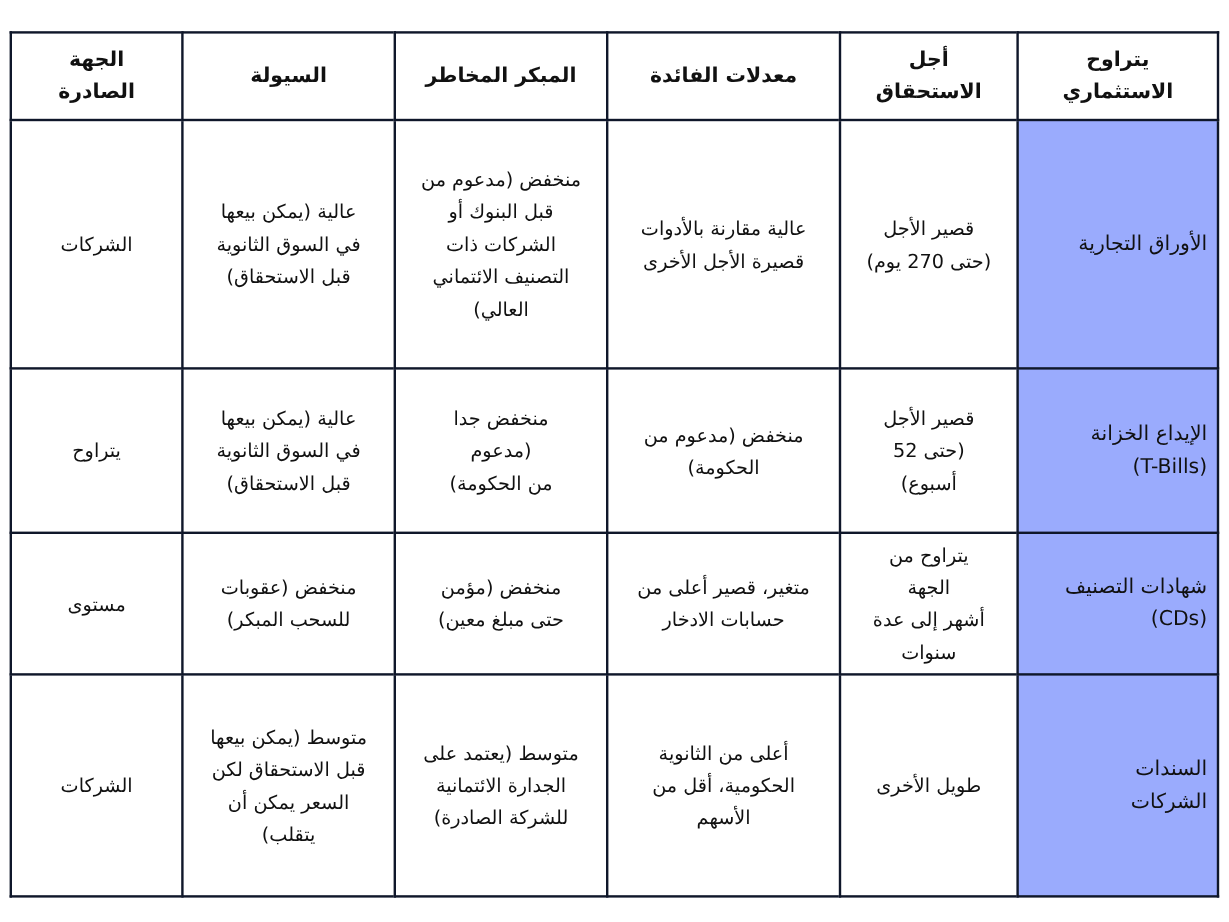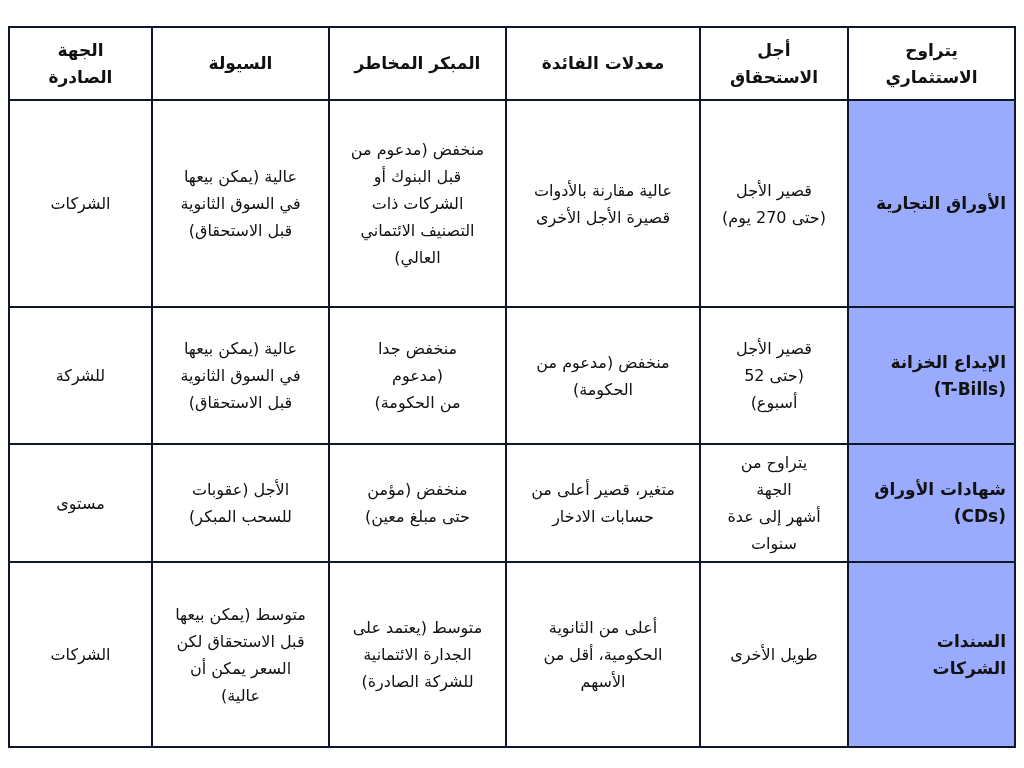--- a/index.html
+++ b/index.html
@@ -2,21 +2,21 @@
 <html><head>
 <meta charset="utf-8">
 <style>
   html, body { margin: 0; padding: 0; background: #ffffff; }
   body { width: 1024px; height: 768px; position: relative; overflow: hidden;
          font-family: "DejaVu Sans", "Liberation Sans", sans-serif; color: #111; }
   .table-wrap { position: absolute; left: 8px; top: 26px; width: 1006px; height: 710px; }
   table { direction: rtl; border-collapse: collapse; width: 100%; height: 100%; table-layout: fixed; }
   th, td { border: 2px solid #0f172a; text-align: center; vertical-align: middle; padding: 4px 20px; font-size: 16px; line-height: 27px; }
   th { font-weight: bold; font-size: 17px; height: 63px; }
-  td.first-col { background: #9aabfd; font-weight: bold; text-align: right; font-size: 17px; padding-right: 8px; }
+  td.first-col { background: #9aabfd; font-weight: normal; text-align: right; font-size: 17px; padding-right: 8px; }
   col.c1 { width: 167px; }
   col.c2 { width: 148px; }
   col.c3 { width: 194px; }
   col.c4 { width: 177px; }
   col.c5 { width: 177px; }
   col.c6 { width: 143px; }
   tr.r1 { height: 207px; }
   tr.r2 { height: 137px; }
   tr.r3 { height: 114px; }
   tr.r4 { height: 185px; }
@@ -67,47 +67,47 @@
 (T-Bills)</span></td>
         <td><span class="cell-text">قصير الأجل
 (حتى 52 أسبوع)</span></td>
         <td><span class="cell-text">منخفض (مدعوم من
 الحكومة)</span></td>
         <td><span class="cell-text">منخفض جدا (مدعوم
 من الحكومة)</span></td>
         <td><span class="cell-text">عالية (يمكن بيعها
 في السوق الثانوية
 قبل الاستحقاق)</span></td>
-        <td><span class="cell-text">للشركة</span></td>
+        <td><span class="cell-text">يتراوح</span></td>
       </tr>
       <tr class="r3">
-        <td class="first-col"><span class="cell-text">شهادات الأوراق
+        <td class="first-col"><span class="cell-text">شهادات التصنيف
 (CDs)</span></td>
         <td><span class="cell-text">يتراوح من الجهة
 أشهر إلى عدة
 سنوات</span></td>
         <td><span class="cell-text">متغير، قصير أعلى من
 حسابات الادخار</span></td>
         <td><span class="cell-text">منخفض (مؤمن
 حتى مبلغ معين)</span></td>
-        <td><span class="cell-text">الأجل (عقوبات
+        <td><span class="cell-text">منخفض (عقوبات
 للسحب المبكر)</span></td>
         <td><span class="cell-text">مستوى</span></td>
       </tr>
       <tr class="r4">
         <td class="first-col"><span class="cell-text">السندات
 الشركات</span></td>
         <td><span class="cell-text">طويل الأخرى</span></td>
         <td><span class="cell-text">أعلى من الثانوية
 الحكومية، أقل من
 الأسهم</span></td>
         <td><span class="cell-text">متوسط (يعتمد على
 الجدارة الائتمانية
 للشركة الصادرة)</span></td>
         <td><span class="cell-text">متوسط (يمكن بيعها
 قبل الاستحقاق لكن
 السعر يمكن أن
-عالية)</span></td>
+يتقلب)</span></td>
         <td><span class="cell-text">الشركات</span></td>
       </tr>
     </tbody>
   </table>
 </div>
 
 </body></html>

